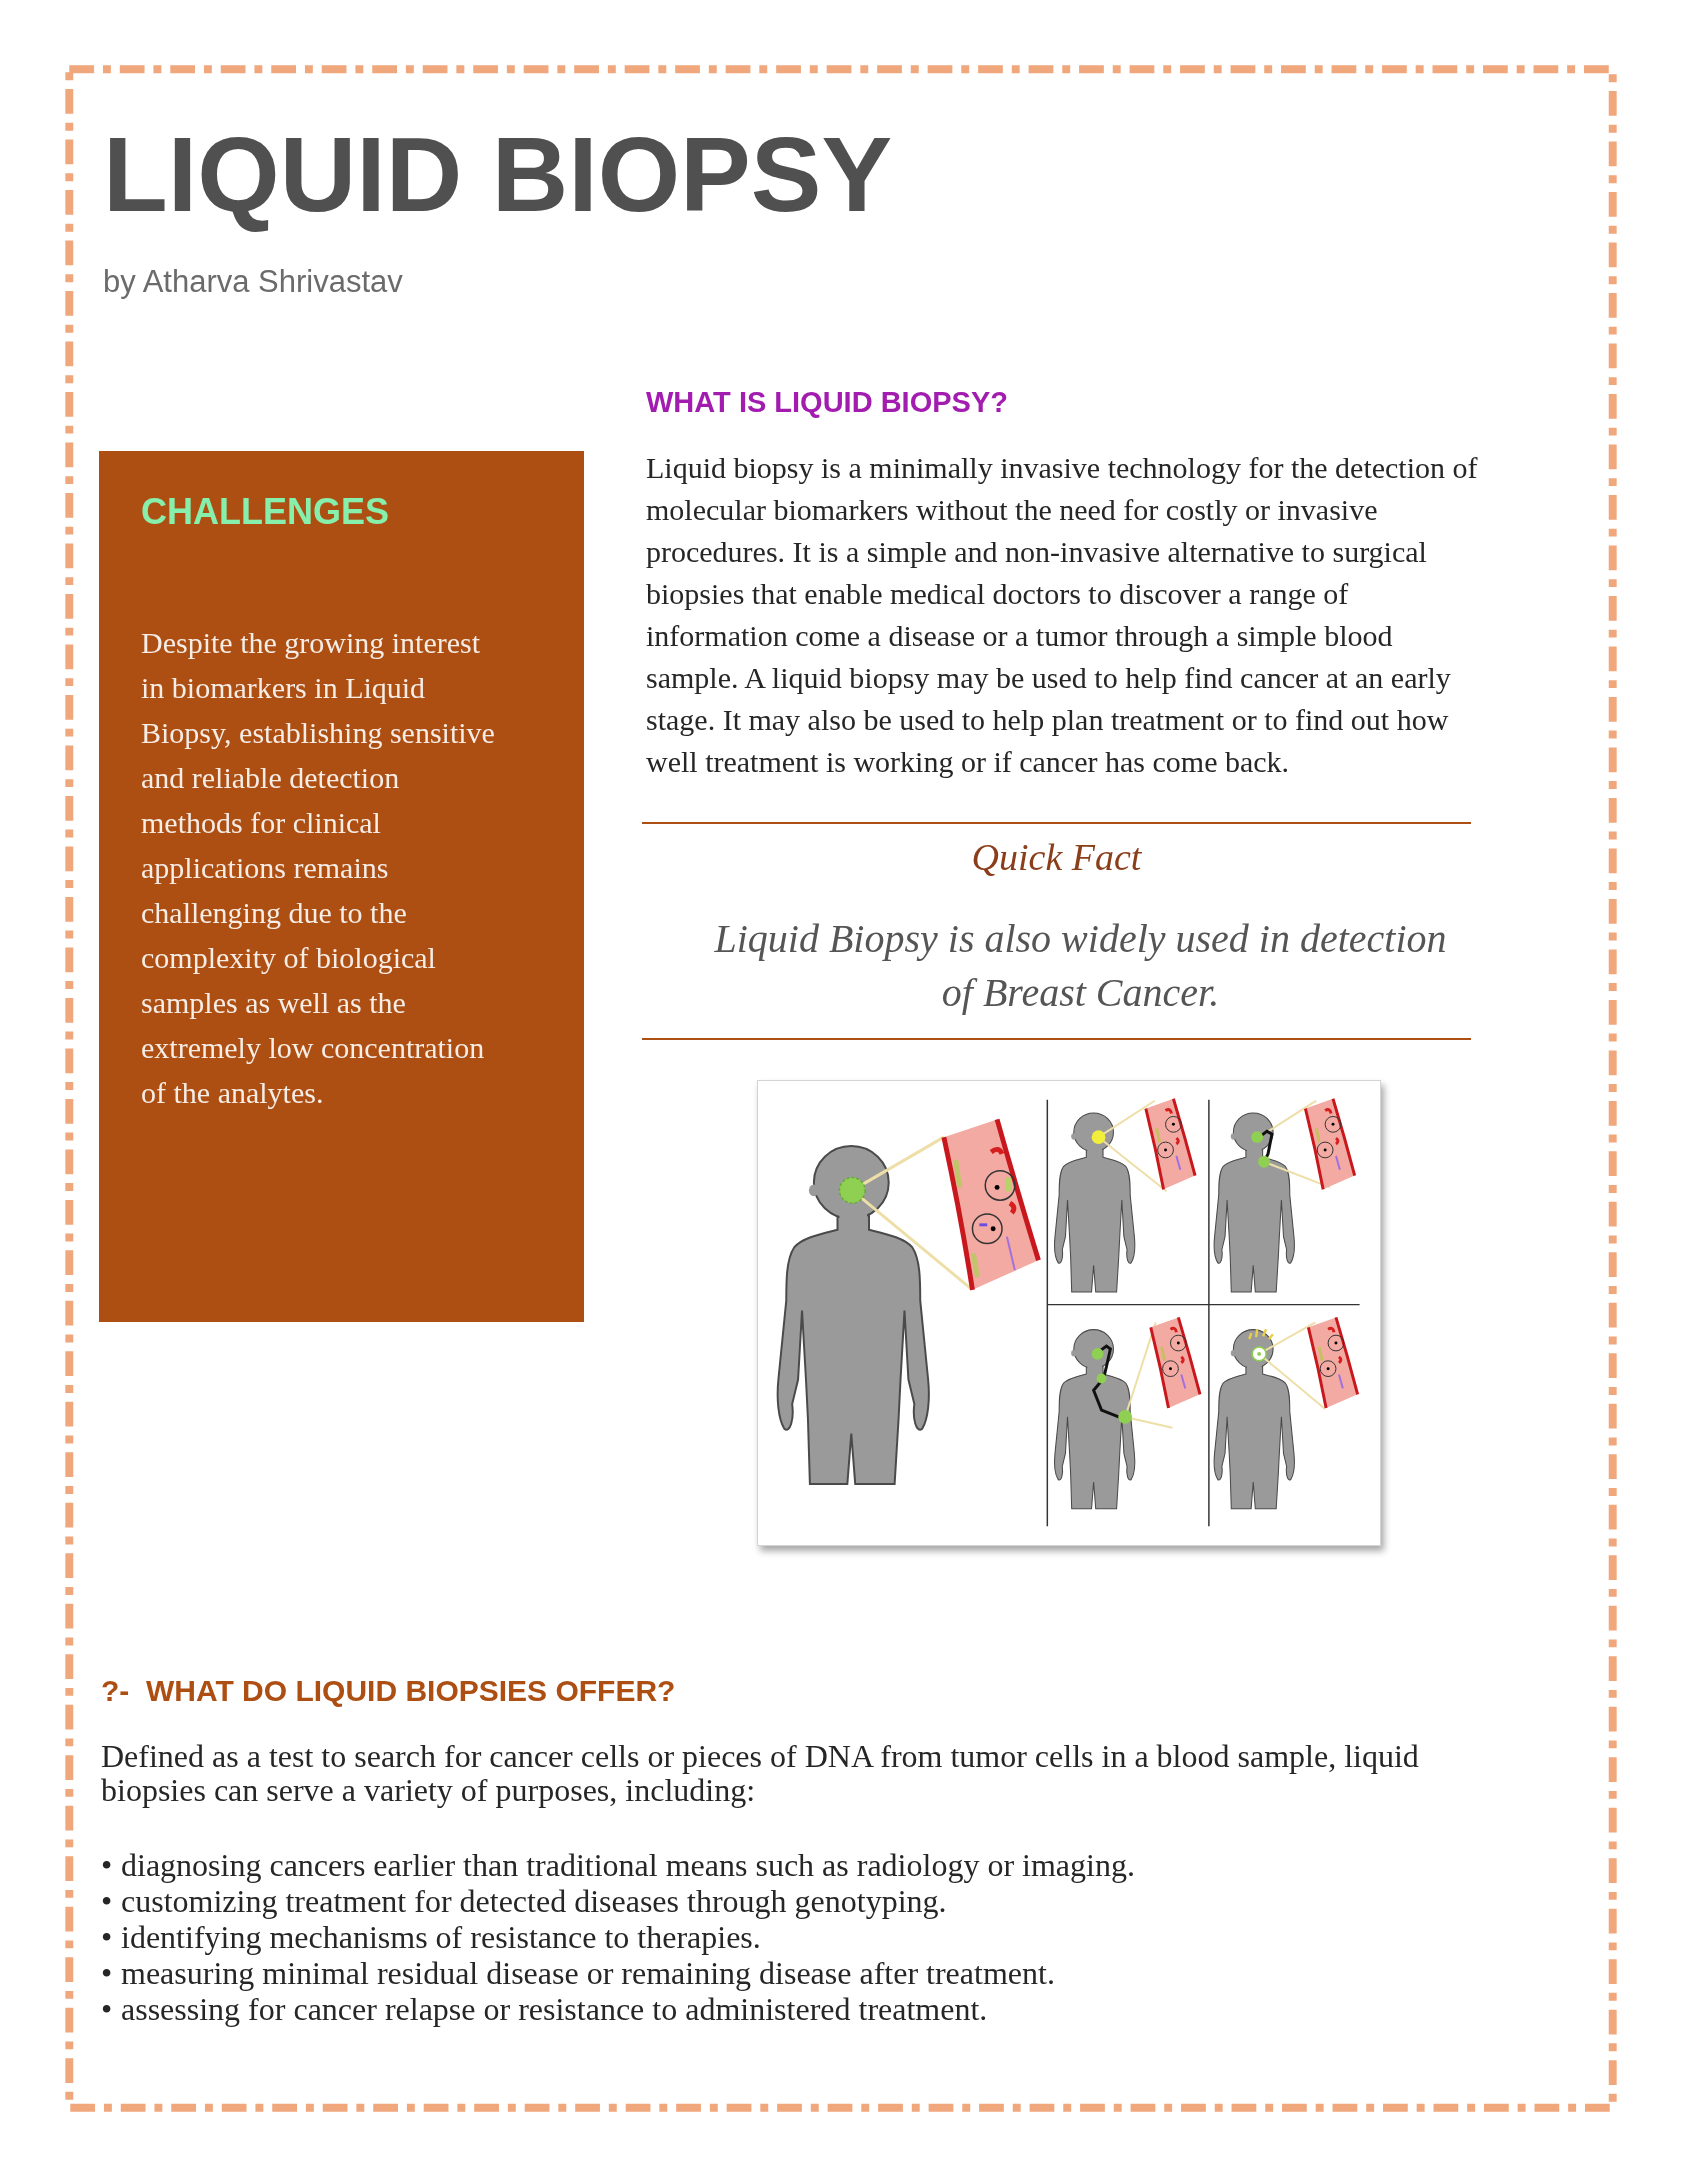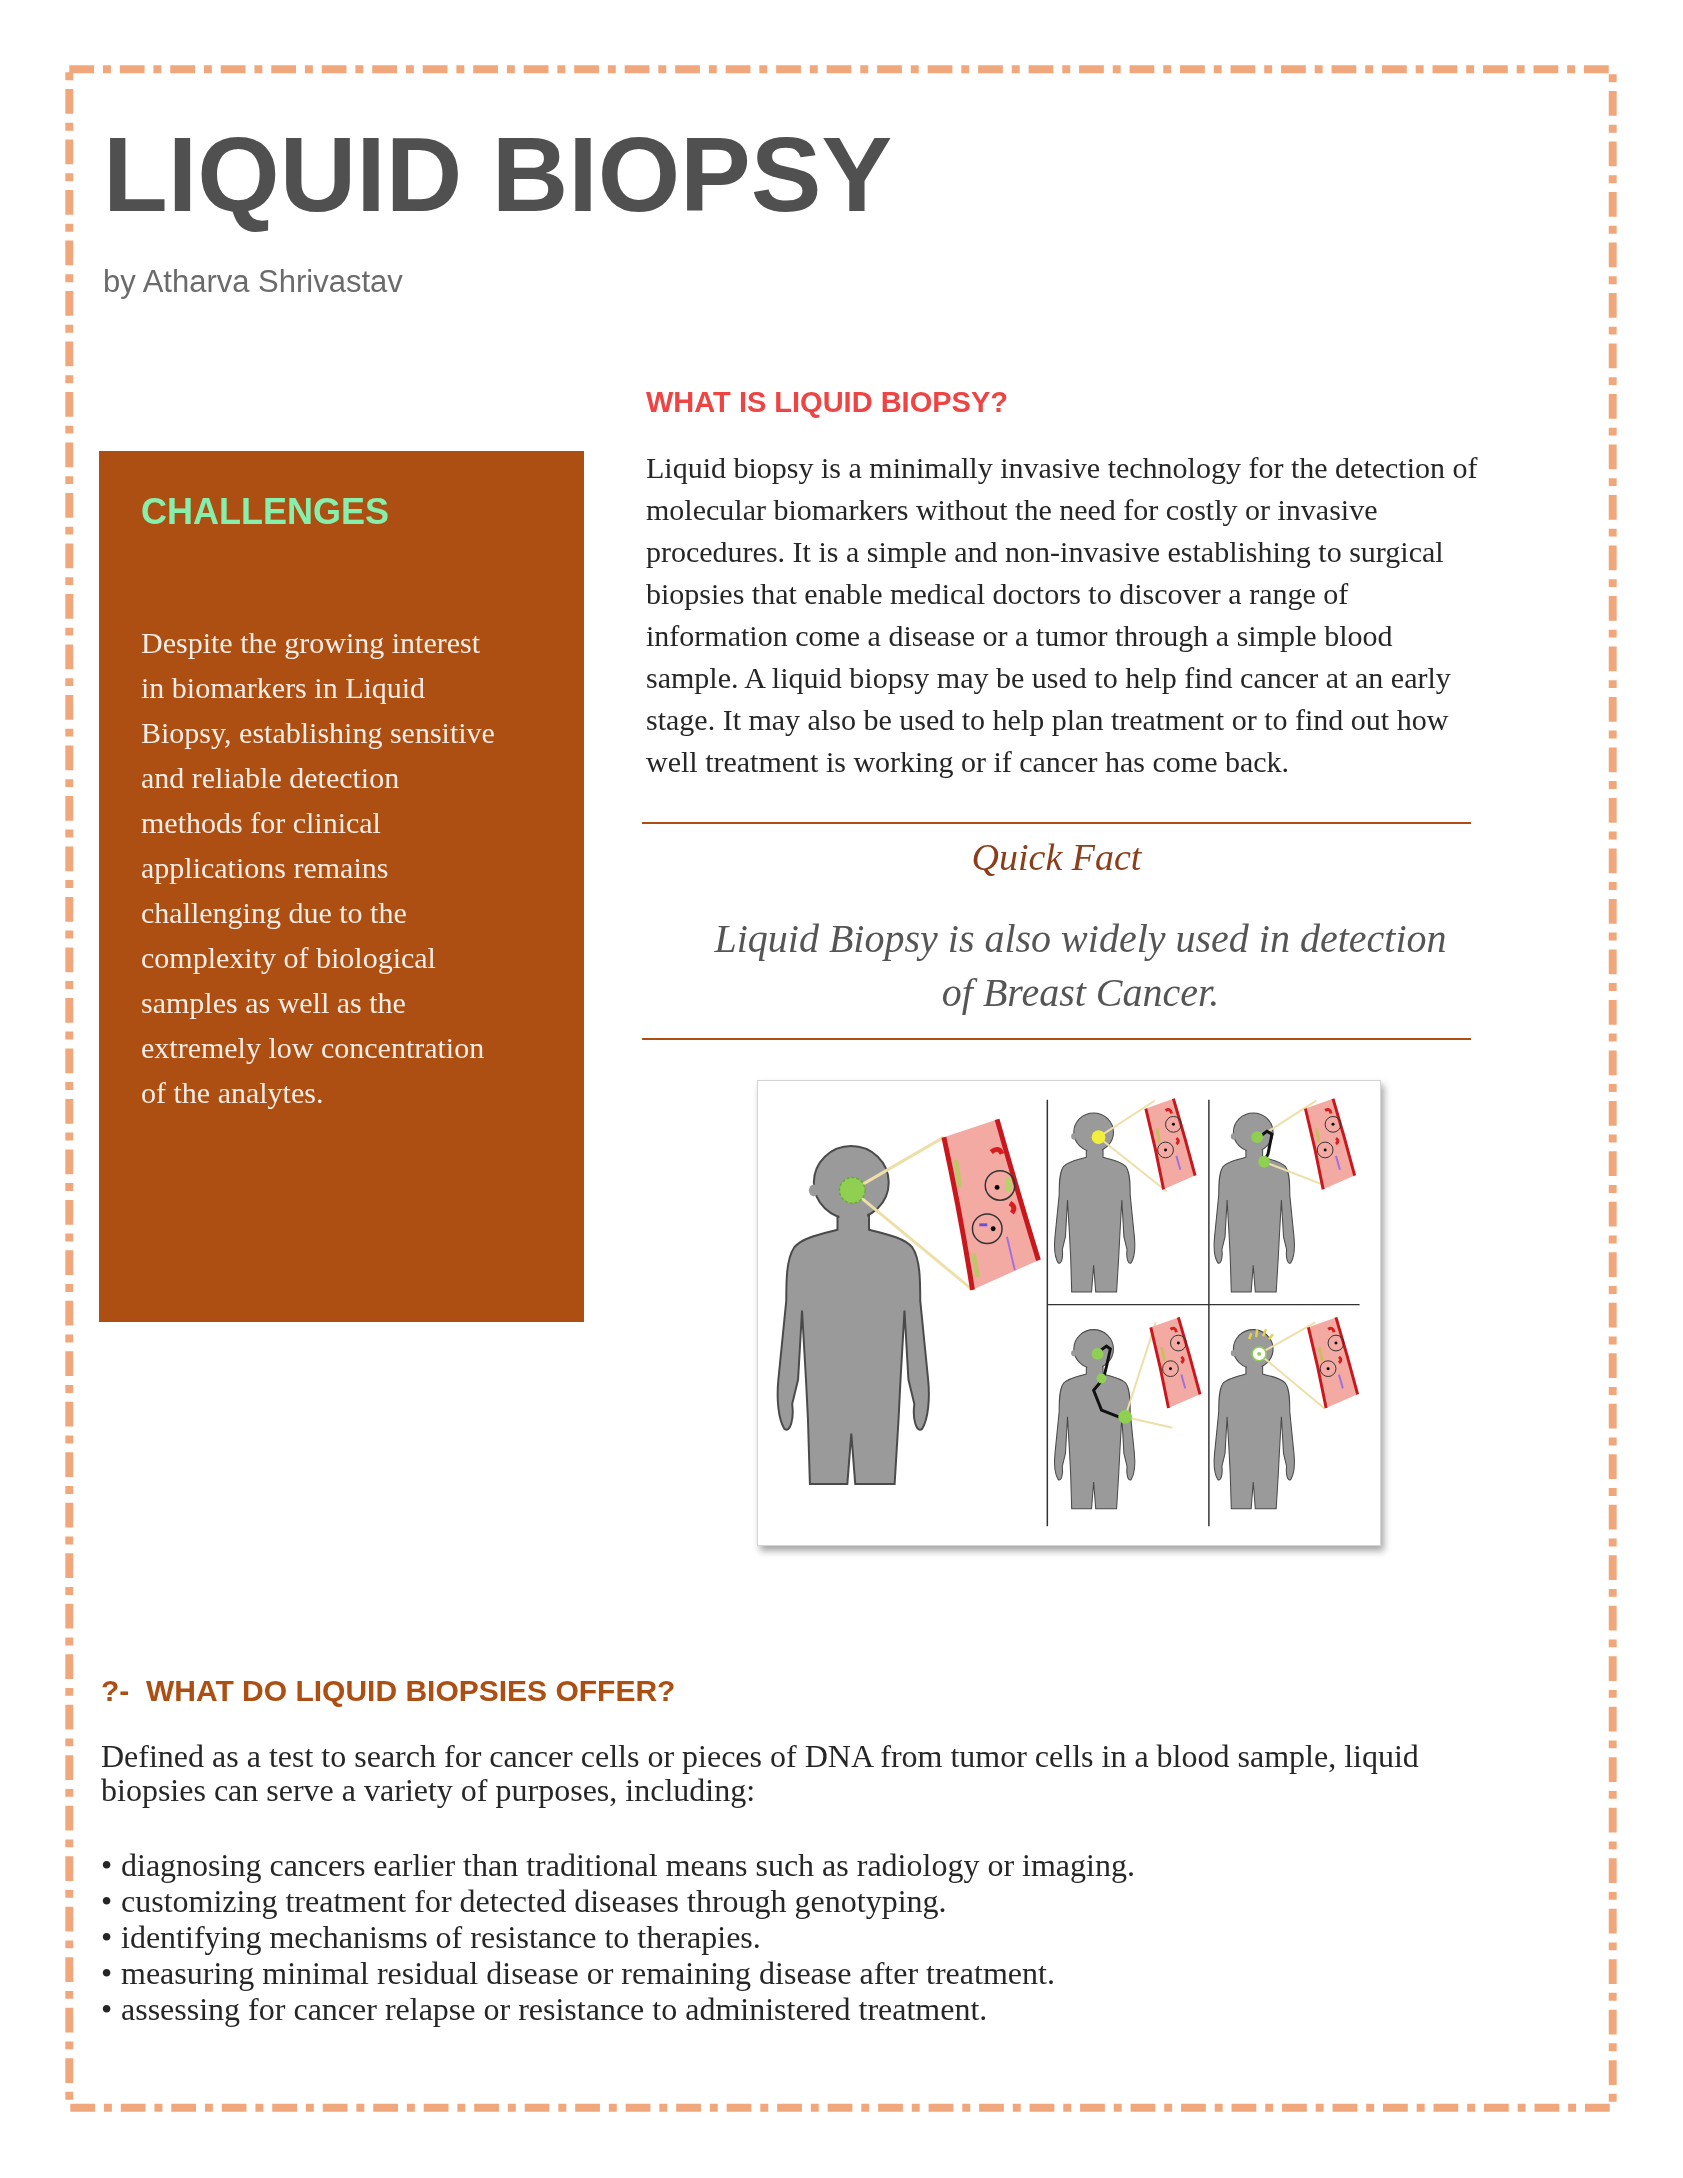--- a/index.html
+++ b/index.html
@@ -5,21 +5,21 @@
   html, body { margin: 0; padding: 0; background: #ffffff; }
   body { width: 1683px; height: 2178px; position: relative; overflow: hidden; }
   .abs { position: absolute; }
   .sans { font-family: "Liberation Sans", sans-serif; }
   .serif { font-family: "Liberation Serif", serif; }
   #page-border { position: absolute; left: 0; top: 0; width: 1683px; height: 2178px; pointer-events: none; }
 
   #title { left: 103px; top: 121px; font-size: 106px; line-height: 106px; font-weight: bold; color: #505050; white-space: nowrap; margin: 0; }
   #author { left: 103px; top: 266px; font-size: 31px; line-height: 31px; color: #6b6b6b; white-space: nowrap; }
 
-  #h-what { left: 646px; top: 388px; font-size: 29px; line-height: 29px; font-weight: bold; color: #ef4444; white-space: nowrap; margin: 0; }
+  #h-what { left: 646px; top: 388px; font-size: 29px; line-height: 29px; font-weight: bold; color: #a21caf; white-space: nowrap; margin: 0; }
   #what-body { left: 646px; top: 447px; font-size: 30px; line-height: 42px; color: #262626; margin: 0; }
   .line { display: block; white-space: nowrap; }
 
   #challenges { left: 99px; top: 451px; width: 485px; height: 871px; background: #ad4f13; }
   #challenges-title { position: absolute; left: 42px; top: 43px; font-size: 36px; line-height: 36px; font-weight: bold; color: #86efac; white-space: nowrap; margin: 0; }
   #challenges-body { position: absolute; left: 42px; top: 169px; font-size: 30px; line-height: 45px; color: #f6ede6; margin: 0; }
 
   .rule { left: 642px; width: 829px; height: 2px; background: #ad4f13; }
   #rule-top { top: 822px; }
   #rule-bottom { top: 1038px; }
@@ -42,21 +42,21 @@
   <rect x="70" y="70" width="1559" height="2059" fill="none" stroke="#f0a77c" stroke-width="8" stroke-dasharray="25 9 8 9"></rect>
 </svg>
 
 <h1 id="title" class="abs sans">LIQUID BIOPSY</h1>
 <div id="author" class="abs sans">by Atharva Shrivastav</div>
 
 <h2 id="h-what" class="abs sans">WHAT IS LIQUID BIOPSY?</h2>
 <p id="what-body" class="abs serif">
   <span class="line">Liquid biopsy is a minimally invasive technology for the detection of</span>
   <span class="line">molecular biomarkers without the need for costly or invasive</span>
-  <span class="line">procedures. It is a simple and non-invasive establishing to surgical</span>
+  <span class="line">procedures. It is a simple and non-invasive alternative to surgical</span>
   <span class="line">biopsies that enable medical doctors to discover a range of</span>
   <span class="line">information come a disease or a tumor through a simple blood</span>
   <span class="line">sample. A liquid biopsy may be used to help find cancer at an early</span>
   <span class="line">stage. It may also be used to help plan treatment or to find out how</span>
   <span class="line">well treatment is working or if cancer has come back.</span>
 </p>
 
 <div id="challenges" class="abs">
   <h2 id="challenges-title" class="sans">CHALLENGES</h2>
   <p id="challenges-body" class="serif">

